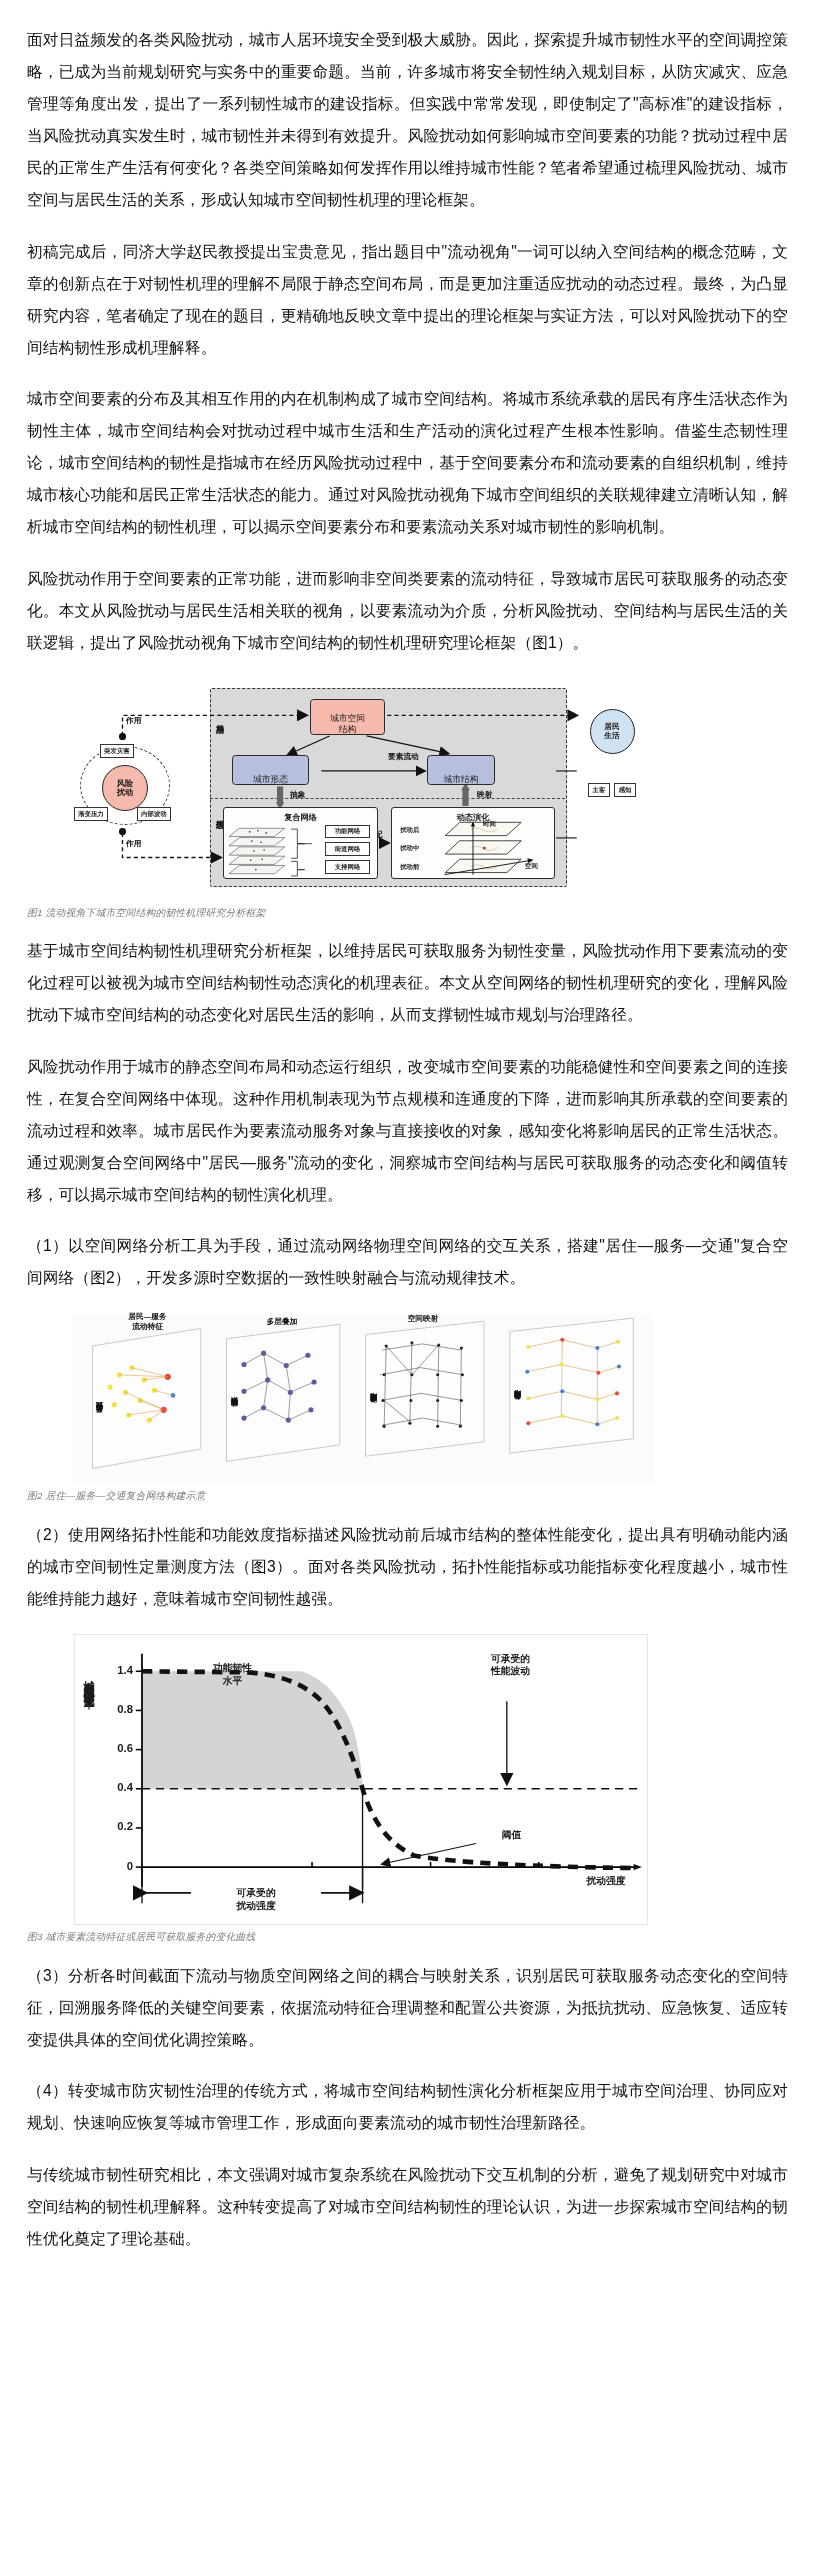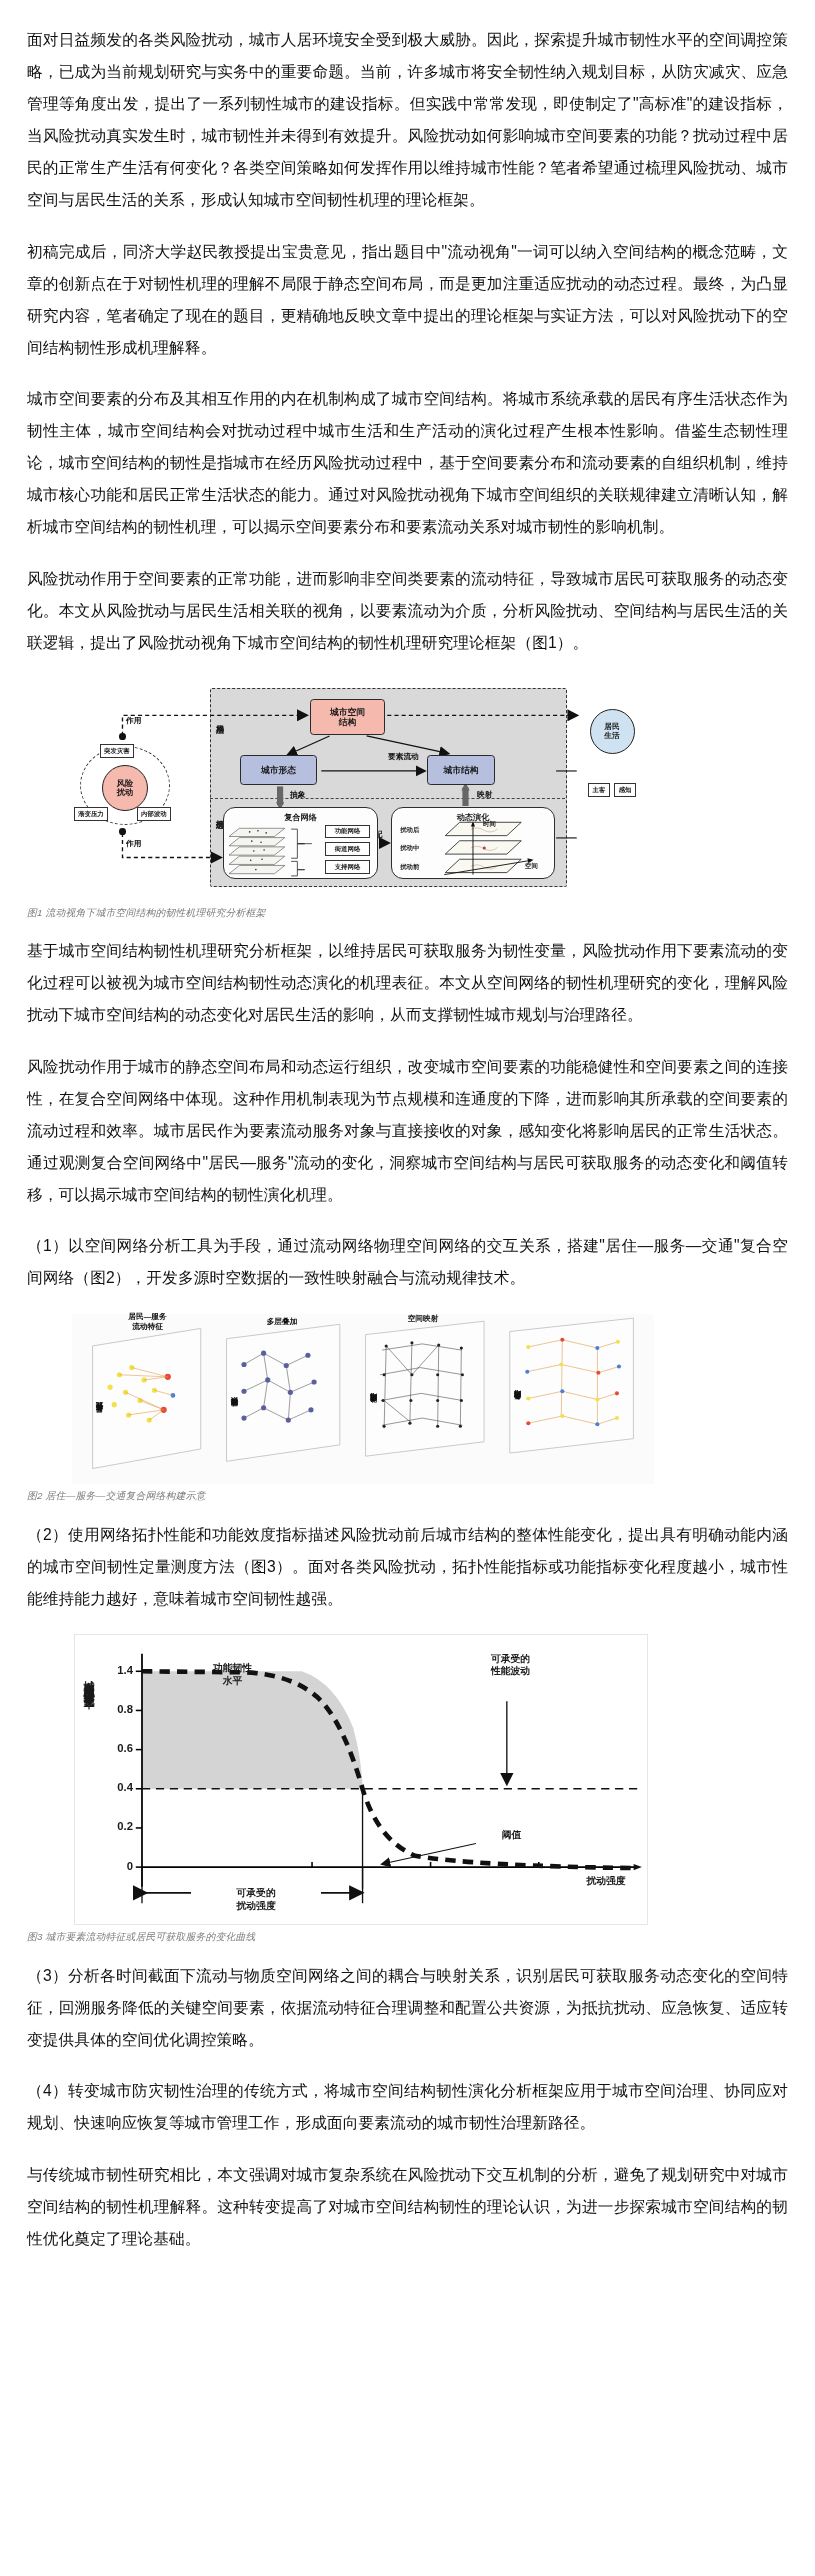--- a/index.html
+++ b/index.html
@@ -61,37 +61,37 @@
   }
   .f1-hline {
     position: absolute;
     left: 138px; top: 120px;
     width: 355px; height: 0;
     border-top: 1px dashed #444;
   }
   .f1-node {
     position: absolute;
     box-sizing: border-box;
-    display: flex; align-items: center; justify-content: center;
+    display: flex; align-items: flex-end; justify-content: center;
     text-align: center;
-    font-weight: 700;
+    font-weight: 400;
     border: 0.8px solid #2a2a2a;
     border-radius: 3.6px;
     line-height: 1.18;
   }
   .n-uss { left: 238px; top: 20.6px; width: 75px; height: 36px; background: #f6b9ae; font-size: 8.8px; }
-  .n-form { left: 168px; top: 77px; width: 77px; height: 30px; background: #b6bfdd; font-size: 8.8px; }
+  .n-form { left: 160px; top: 77px; width: 77px; height: 30px; background: #b6bfdd; font-size: 8.8px; }
   .n-struct{ left: 355px; top: 77px; width: 68px; height: 30px; background: #b6bfdd; font-size: 8.8px; }
 
   .f1-panel {
     position: absolute;
     box-sizing: border-box;
     background: #fdfdfd;
     border: 0.8px solid #2e2e2e;
-    border-radius: 12px;
+    border-radius: 3px;
   }
   .p-net   { left: 151px; top: 129px; width: 155px; height: 72px; }
   .p-dyn   { left: 319px; top: 129px; width: 164px; height: 72px; }
   .panel-title {
     position: absolute; left: 0; right: 0; top: 3.6px;
     text-align: center; font-weight: 700; font-size: 8.2px;
   }
   .sub-box {
     position: absolute;
     box-sizing: border-box;

